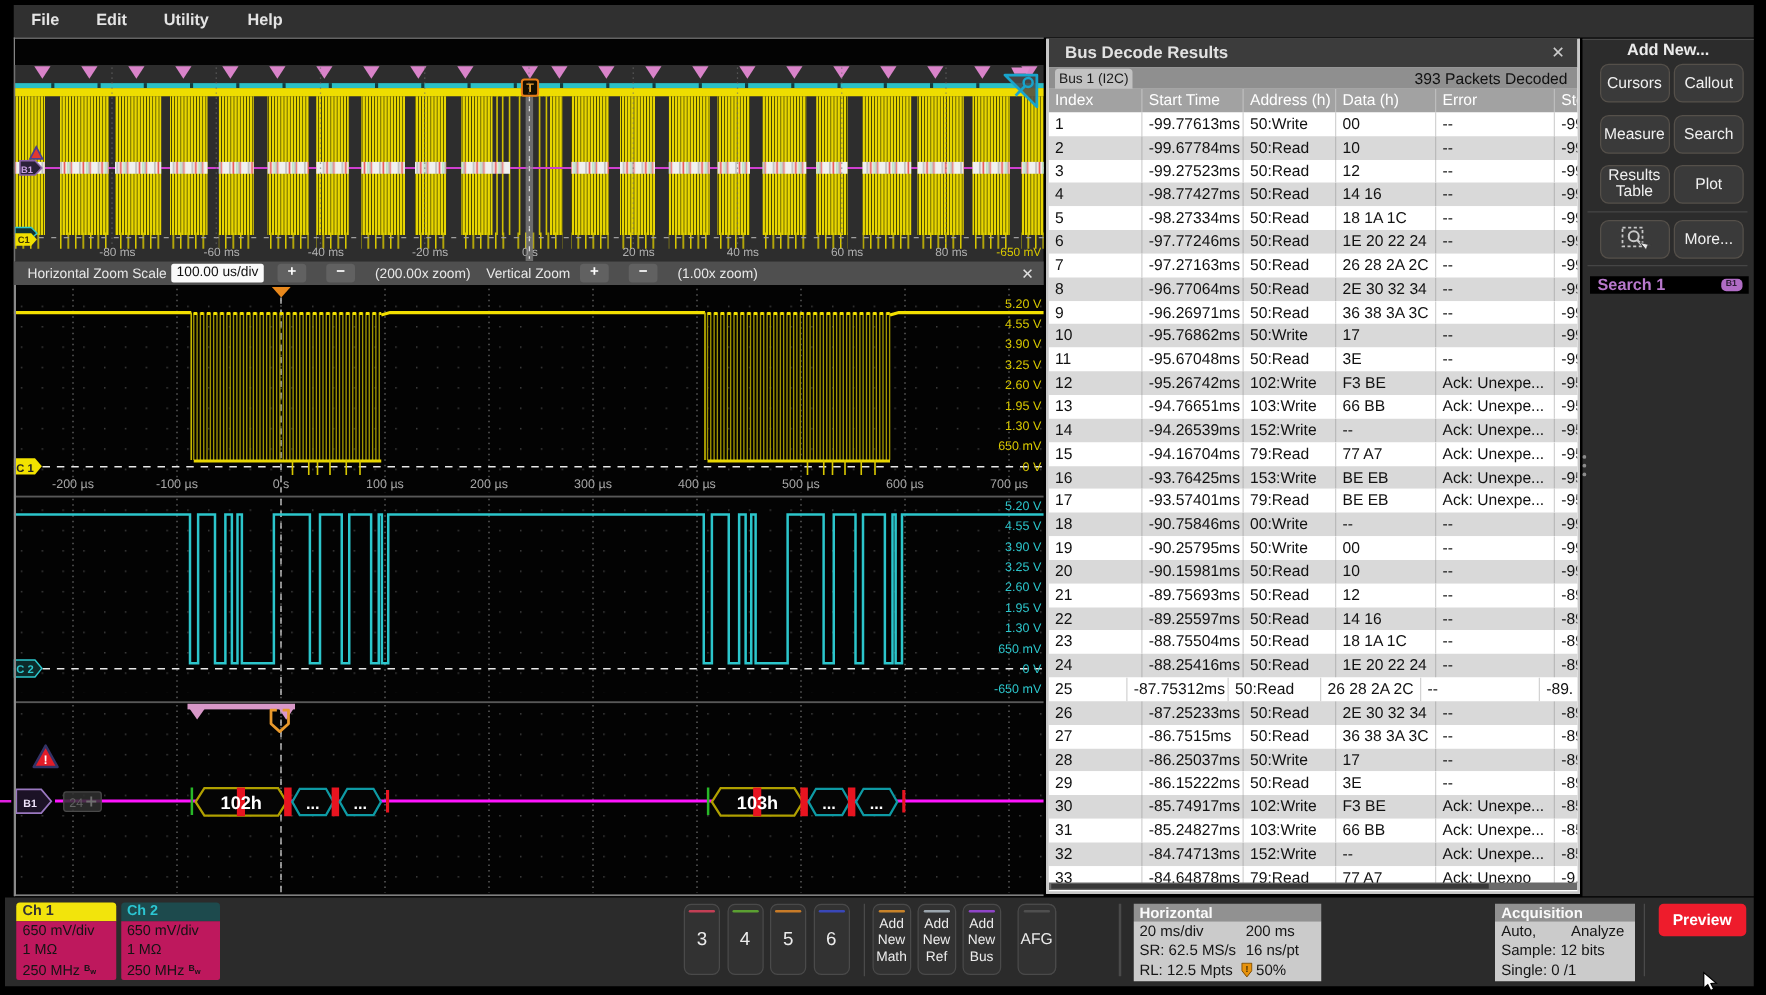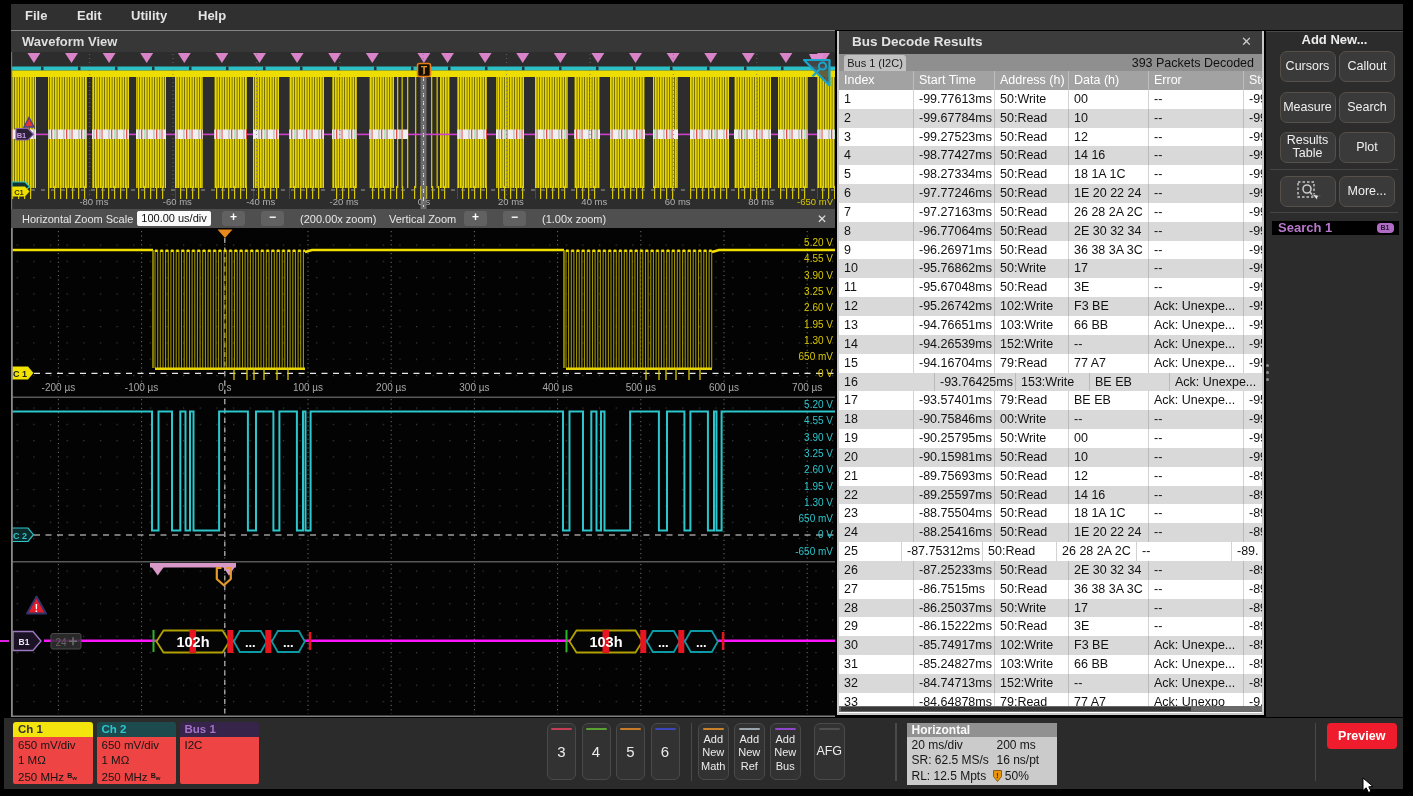--- a/index.html
+++ b/index.html
@@ -33,21 +33,21 @@
 #addnew{position:absolute;left:0;top:-0.5px;width:137px;text-align:center;color:#ececec;font-size:13px;font-weight:bold}
 .sbtn{position:absolute;width:56px;height:31px;background:#3a3a3a;border:1px solid #55504a;border-radius:7px;color:#f0f0f0;font-size:12.5px;display:flex;align-items:center;justify-content:center;text-align:center;line-height:13px}
 .ssep{position:absolute;left:4px;width:128px;height:1px;background:#454545}
 #search1{position:absolute;left:6px;top:188.5px;width:126.5px;height:14.5px;background:#000;color:#b878cc;font-size:13px;font-weight:bold;padding:0 0 0 6px;line-height:14px}
 #s1b1{position:absolute;right:5px;top:2.5px;width:17px;height:9.5px;background:#b06cc4;border-radius:4px;color:#2a1a33;font-size:7px;font-weight:bold;text-align:center;line-height:9.5px}
 #search1body{position:absolute;left:6px;top:203px;width:126.5px;height:47px;background:#d2d2d2;border-radius:0 0 4px 4px;color:#141414;font-size:12.5px;font-weight:bold;line-height:14.2px;padding:2px 0 0 6px}
 #s1tri{position:absolute;right:16px;top:21px;width:0;height:0;border-left:8.5px solid transparent;border-right:8.5px solid transparent;border-top:11px solid #d070c0}
 #bottom{position:absolute;left:4px;top:717.5px;width:1399px;height:71.5px;background:#2b2b2b}
 .card{position:absolute;top:4.5px;height:62px}
 .cardt{height:15px;border-radius:3px 3px 0 0;font-size:11.5px;font-weight:bold;padding:1px 0 0 5px}
-.cardb{height:47px;background:#ef4444;border-radius:0 0 2px 2px;font-size:11.5px;color:#141414;line-height:15.2px;padding:1px 0 16px 5px}
+.cardb{height:47px;background:#be185d;border-radius:0 0 2px 2px;font-size:11.5px;color:#141414;line-height:15.2px;padding:1px 0 16px 5px}
 .bwi{font-size:7px;font-weight:bold;vertical-align:3px}
 .bwi span{font-size:6px;vertical-align:-2px}
 .nbtn{position:absolute;top:5px;width:29px;height:57px;background:#323232;border:1.5px solid #4a4a4a;border-radius:6px}
 .cline{position:absolute;left:50%;top:4px;margin-left:-10.5px;width:21px;height:2.5px;border-radius:1px}
 .nnum{position:absolute;left:0;top:0;width:100%;height:100%;display:flex;align-items:center;justify-content:center;color:#ececec;font-size:15px}
 .n3{position:absolute;left:0;top:9px;width:100%;text-align:center;color:#ececec;font-size:11px;line-height:13.5px}
 .bdiv{position:absolute;top:5px;width:1.5px;height:58px;background:#4a4a4a}
 .bpanel{position:absolute;top:5px;height:62px}
 .bpt{height:14.5px;background:#919191;color:#fafafa;font-size:12px;font-weight:bold;padding:0 0 0 5px;line-height:14px}
 .bpb{height:47.5px;background:#cbcbcb;color:#151515;font-size:12px;padding:1px 0 0 5px}
@@ -58,21 +58,20 @@
 </style></head><body>
 <div id="app">
     <div id="menubar">
       <span style="left:14px">File</span>
       <span style="left:66px">Edit</span>
       <span style="left:120px">Utility</span>
       <span style="left:187px">Help</span>
     </div>
     <div id="wfpanel"></div>
     <div style="position:absolute;left:0;top:639.5px;width:9px;height:2px;background:#e020e0"></div>
-    <div id="wftitle">Waveform View</div>
     <svg style="position:absolute;left:11px;top:52px" width="824" height="157" viewBox="11 52 824 157">
       <defs>
         <pattern id="ys" patternUnits="userSpaceOnUse" width="2.5" height="4">
           <rect width="2.5" height="4" fill="#3a3a00"></rect>
           <rect width="1.9" height="4" fill="#e8d600"></rect>
         </pattern>
         <pattern id="yspar" patternUnits="userSpaceOnUse" width="6" height="4">
           <rect width="1.2" height="4" fill="#d8c800"></rect>
         </pattern>
         <pattern id="bp" patternUnits="userSpaceOnUse" width="15" height="10">
@@ -519,21 +518,21 @@
       </div>
       <div class="trow odd">
         <div class="tc" style="width:75px">15</div>
         <div class="tc" style="width:81px">-94.16704ms</div>
         <div class="tc" style="width:74px">79:Read</div>
         <div class="tc" style="width:80px">77 A7</div>
         <div class="tc" style="width:95px">Ack: Unexpe...</div>
         <div class="tc" style="width:40px">-95.</div>
       </div>
       <div class="trow even">
-        <div class="tc" style="width:96px">16</div>
+        <div class="tc" style="width:75px">16</div>
         <div class="tc" style="width:81px">-93.76425ms</div>
         <div class="tc" style="width:74px">153:Write</div>
         <div class="tc" style="width:80px">BE EB</div>
         <div class="tc" style="width:95px">Ack: Unexpe...</div>
         <div class="tc" style="width:40px">-95.</div>
       </div>
       <div class="trow odd">
         <div class="tc" style="width:75px">17</div>
         <div class="tc" style="width:81px">-93.57401ms</div>
         <div class="tc" style="width:74px">79:Read</div>
@@ -701,24 +700,20 @@
     </div>
     <div id="bottom">
       <div class="card" style="left:9px;width:80px">
         <div class="cardt" style="background:#f2e40c;color:#333">Ch 1</div>
         <div class="cardb">650 mV/div<br>1 MΩ<br>250 MHz <span class="bwi">B<span>w</span></span></div>
       </div>
       <div class="card" style="left:92.5px;width:79.5px">
         <div class="cardt" style="background:#1d4a4d;color:#2cc6d2">Ch 2</div>
         <div class="cardb">650 mV/div<br>1 MΩ<br>250 MHz <span class="bwi">B<span>w</span></span></div>
       </div>
-      <div class="card" style="left:175.5px;width:79px">
-        <div class="cardt" style="background:#37244a;color:#a371c9">Bus 1</div>
-        <div class="cardb">I2C</div>
-      </div>
       <div class="nbtn" style="left:543px">
         <div class="cline" style="background:#c33f55"></div>
         <div class="nnum">3</div>
       </div>
       <div class="nbtn" style="left:577.5px">
         <div class="cline" style="background:#5ba032"></div>
         <div class="nnum">4</div>
       </div>
       <div class="nbtn" style="left:612px">
         <div class="cline" style="background:#c87b28"></div>
@@ -754,18 +749,26 @@
         <div class="bpt">Horizontal</div>
         <div class="bpb">
           <div class="prow"><span>20 ms/div</span><span class="c2" style="left:85px">200 ms</span></div>
           <div class="prow"><span>SR: 62.5 MS/s</span><span class="c2" style="left:85px">16 ns/pt</span></div>
           <div class="prow"><span>RL: 12.5 Mpts</span><span class="c2" style="left:81px"><svg width="9" height="12" viewBox="0 0 9 12" style="vertical-align:-2px">
                 <path d="M0.5,0.5 h8 v6 l-4,5 -4,-5 z" fill="#e8930c" stroke="#7a4a00" stroke-width="0.8"></path>
                 <text x="4.5" y="7.5" font-size="7" font-weight="bold" fill="#3a2500" text-anchor="middle">!</text>
               </svg> 50%</span></div>
         </div>
       </div>
+      <div class="bpanel" style="left:1192px;width:111.5px">
+        <div class="bpt">Acquisition</div>
+        <div class="bpb">
+          <div class="prow"><span>Auto,</span><span class="c2" style="right:8px">Analyze</span></div>
+          <div class="prow">Sample: 12 bits</div>
+          <div class="prow">Single: 0 /1</div>
+        </div>
+      </div>
       <div class="bdiv" style="left:1310.5px"></div>
       <div id="preview">Preview</div>
     </div>
     <svg style="position:absolute;left:1362px;top:777px" width="14" height="17" viewBox="0 0 14 17">
       <path d="M1,1 L1,13.5 L4.2,10.8 L6.5,15.5 L9,14.3 L6.8,9.8 L11,9.5 Z" fill="#fff" stroke="#000" stroke-width="1"></path>
     </svg>
   </div>
 </body></html>

